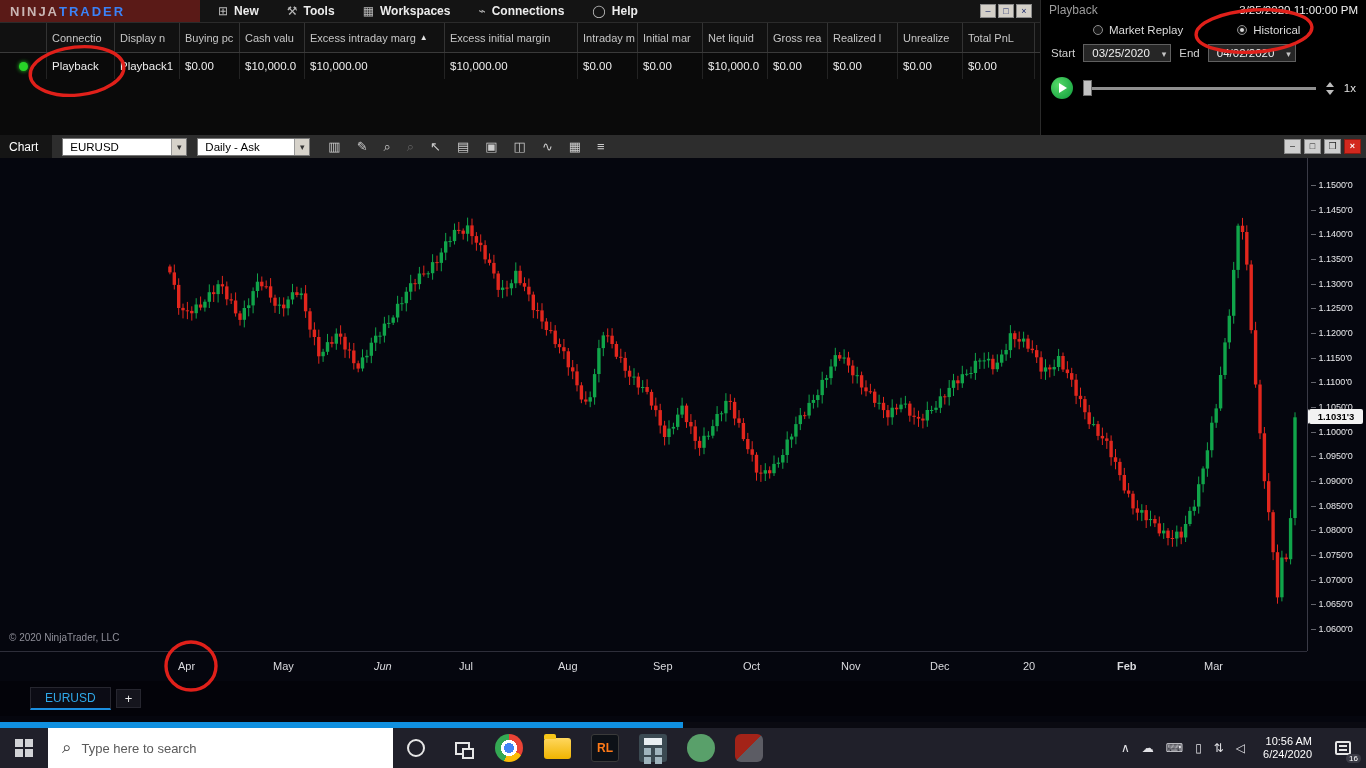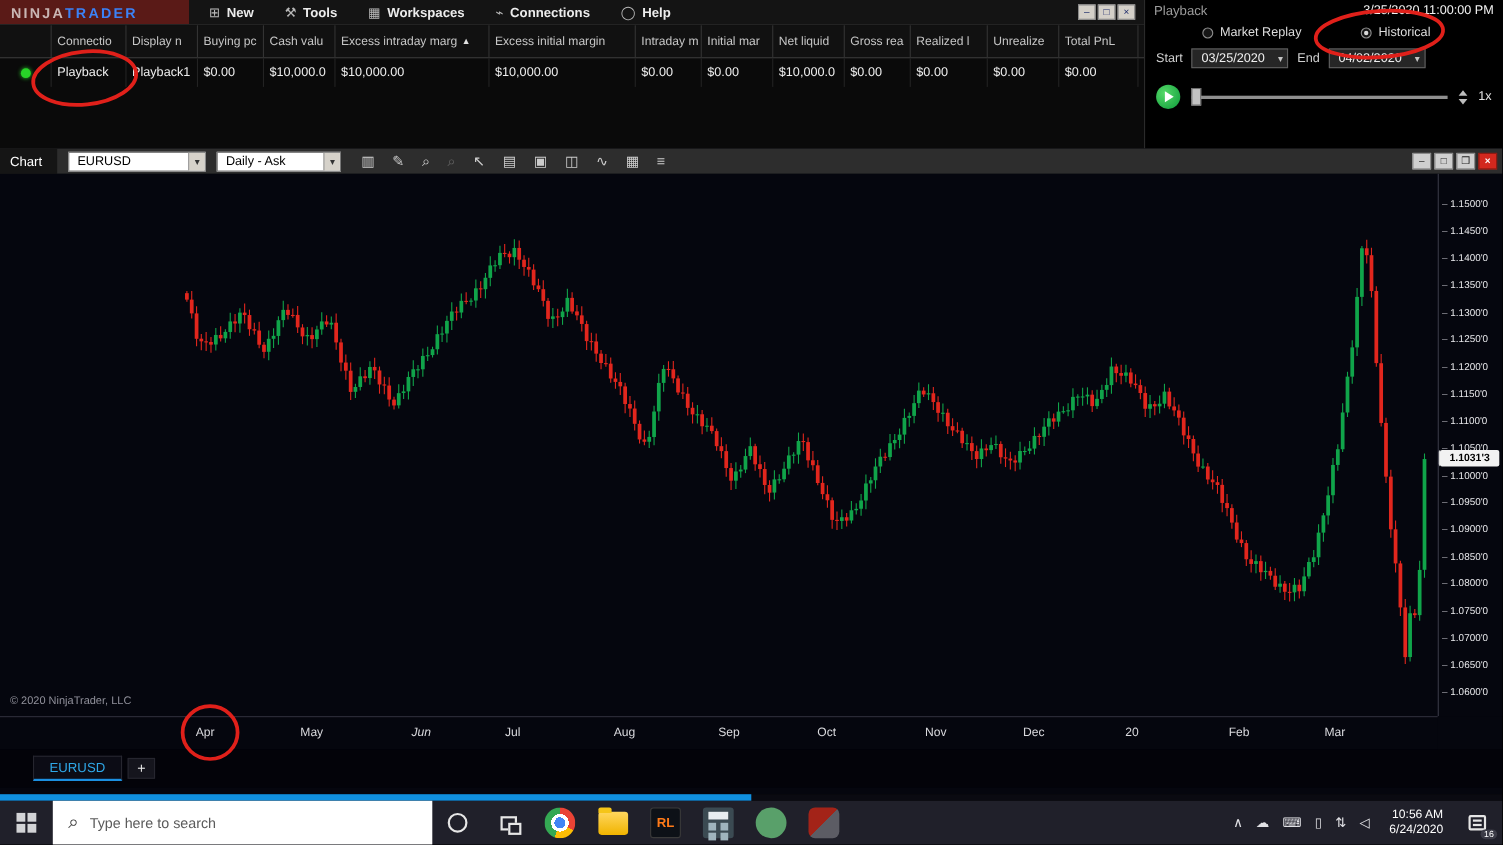--- a/index.html
+++ b/index.html
@@ -1,21 +1,21 @@
 <!DOCTYPE html>
 <html><head>
 <meta charset="utf-8">
 <style>
   html,body{margin:0;padding:0;background:#000;}
   *{box-sizing:border-box;font-family:"Liberation Sans",sans-serif;}
   .screen{position:relative;width:1366px;height:768px;background:#000;overflow:hidden;}
 
   
   .titlebar{position:absolute;left:0;top:0;width:1040px;height:22px;display:flex;align-items:stretch;background:#141414;}
-  .logo{width:172px;background:#5a1a17;display:flex;align-items:center;padding-left:10px;}
+  .logo{width:200px;background:#5a1a17;display:flex;align-items:center;padding-left:10px;}
   .logo-ninja{color:#c9b6b4;font-size:13px;font-weight:bold;letter-spacing:2px;}
   .logo-trader{color:#3b82f6;font-size:13px;font-weight:bold;letter-spacing:2px;}
   .menubar{flex:1;display:flex;align-items:center;gap:28px;padding-left:18px;background:#141414;}
   .menu-item{display:flex;align-items:center;gap:6px;color:#ececec;font-size:12px;font-weight:bold;cursor:pointer;white-space:nowrap;}
   .mi-icon{color:#b9b9b9;font-size:12px;font-weight:normal;}
   .win-controls{display:flex;gap:2px;align-items:center;padding:0 8px;}
   .wbtn{width:16px;height:14px;background:#d4d0c8;border:1px solid #8a8a8a;color:#1c2a6b;font-size:9px;line-height:1;padding:0;cursor:pointer;}
 
   
   .playback{position:absolute;left:1040px;top:0;width:326px;height:135px;background:#000;border-left:1px solid #2a2a2a;}
@@ -849,21 +849,21 @@
         <div class="xtick" style="left: 178px;">Apr</div>
         <div class="xtick" style="left: 273px;">May</div>
         <div class="xtick" style="left: 374px; font-style: italic;">Jun</div>
         <div class="xtick" style="left: 459px;">Jul</div>
         <div class="xtick" style="left: 558px;">Aug</div>
         <div class="xtick" style="left: 653px;">Sep</div>
         <div class="xtick" style="left: 743px;">Oct</div>
         <div class="xtick" style="left: 841px;">Nov</div>
         <div class="xtick" style="left: 930px;">Dec</div>
         <div class="xtick" style="left: 1023px;">20</div>
-        <div class="xtick" style="left: 1117px;">Feb</div>
+        <div class="xtick" style="left: 1117px; font-weight: bold;">Feb</div>
         <div class="xtick" style="left: 1204px;">Mar</div>
       </div>
     <div class="tab-strip">
       <div class="chart-tab">EURUSD</div>
       <div class="add-tab">+</div>
     </div>
   </div>
 
   <div class="bottom-strip">
     <div class="strip-blue"></div>

